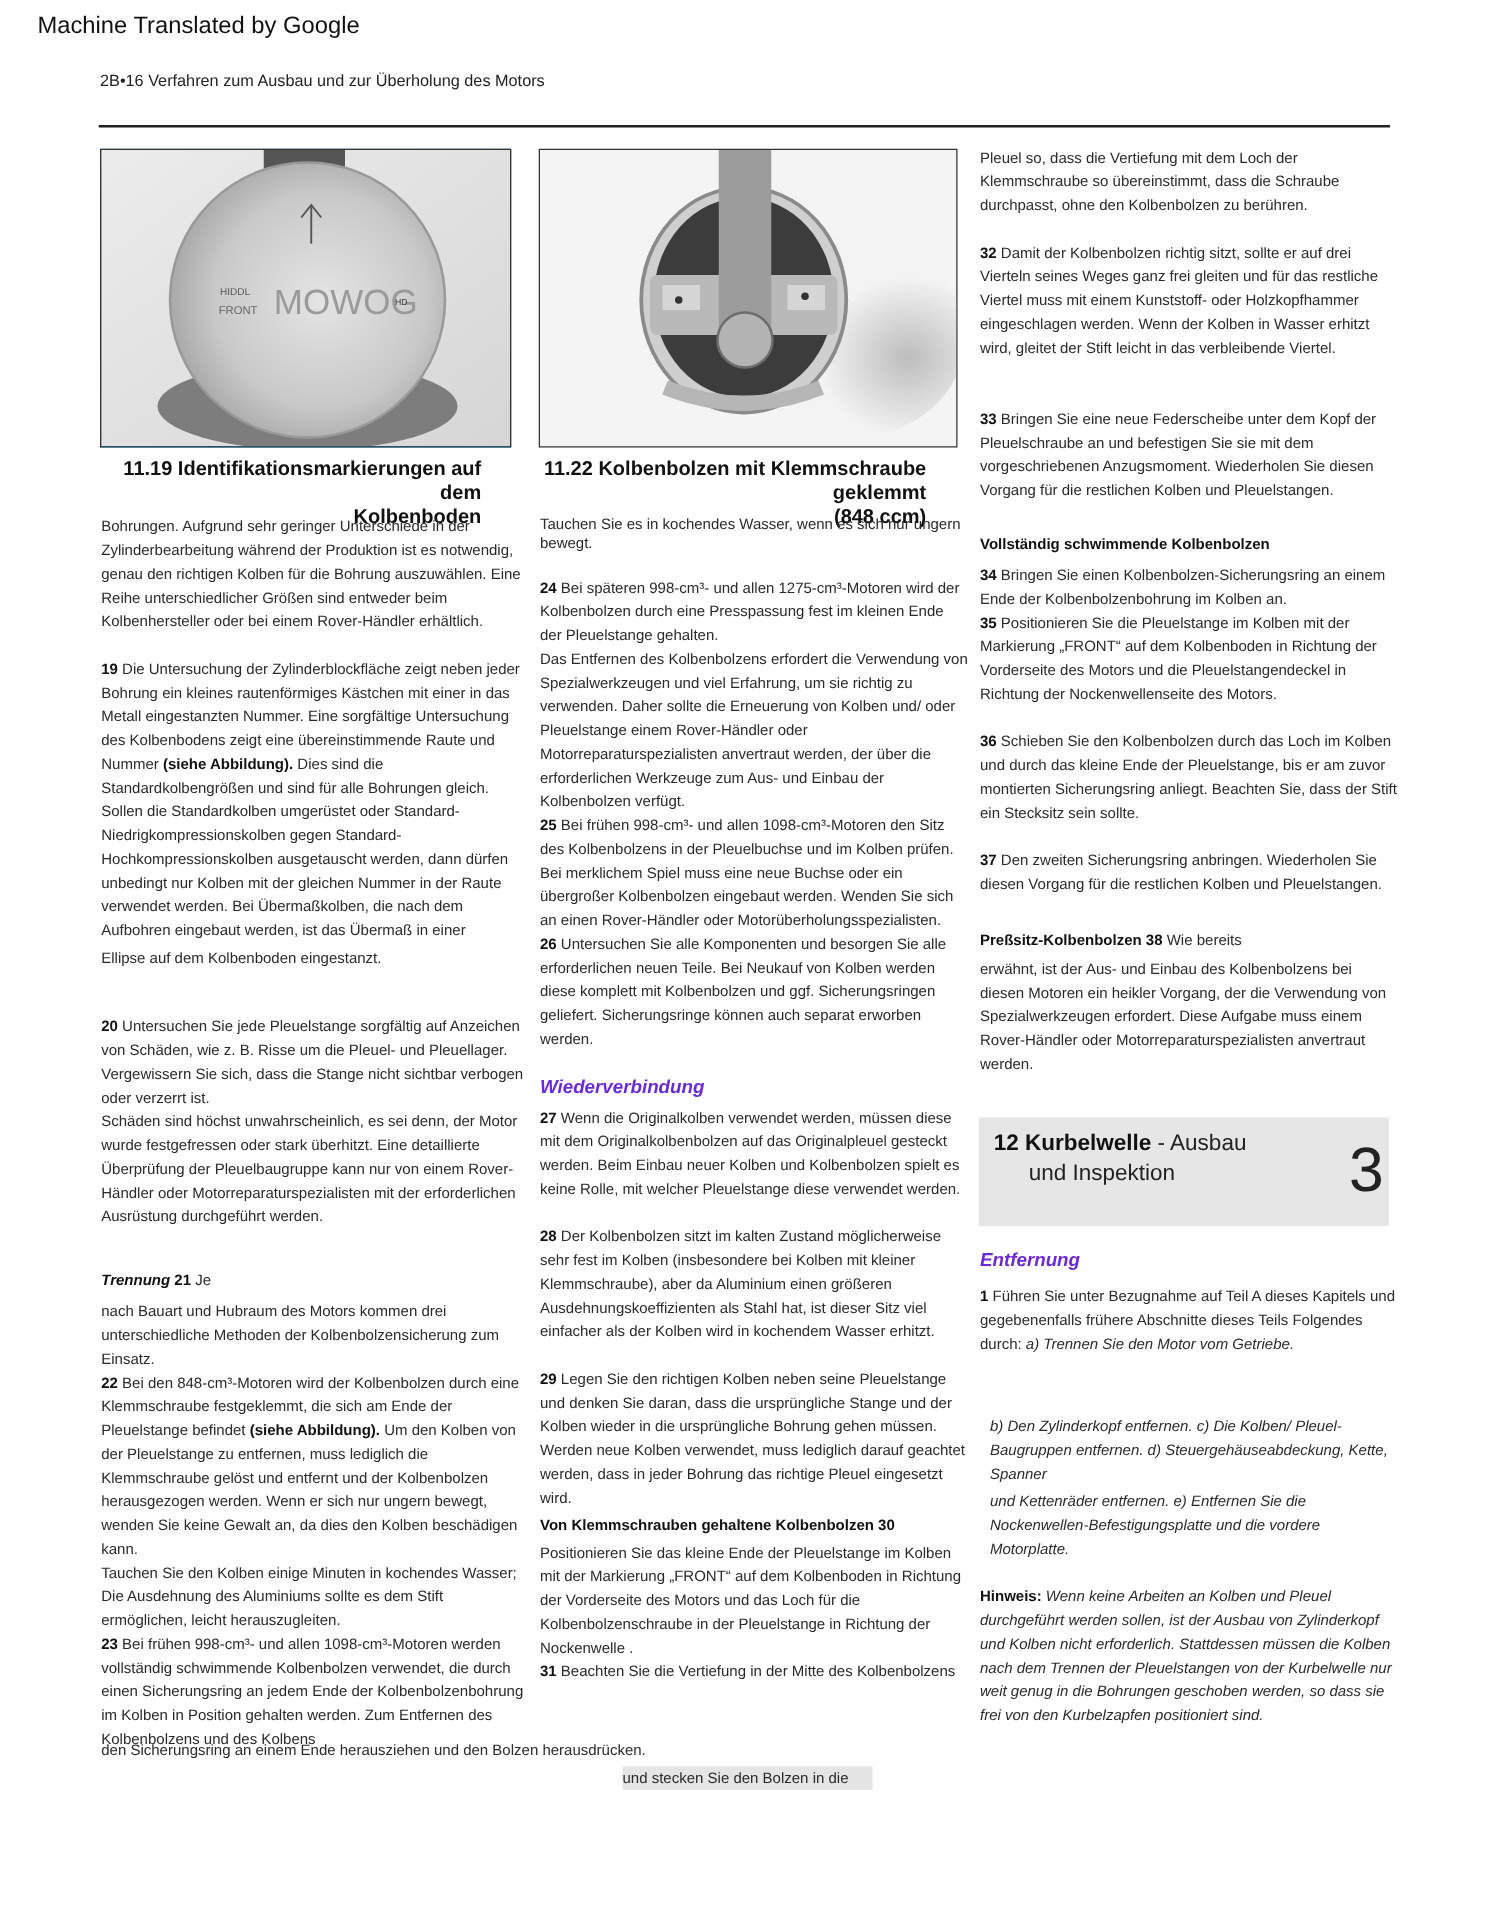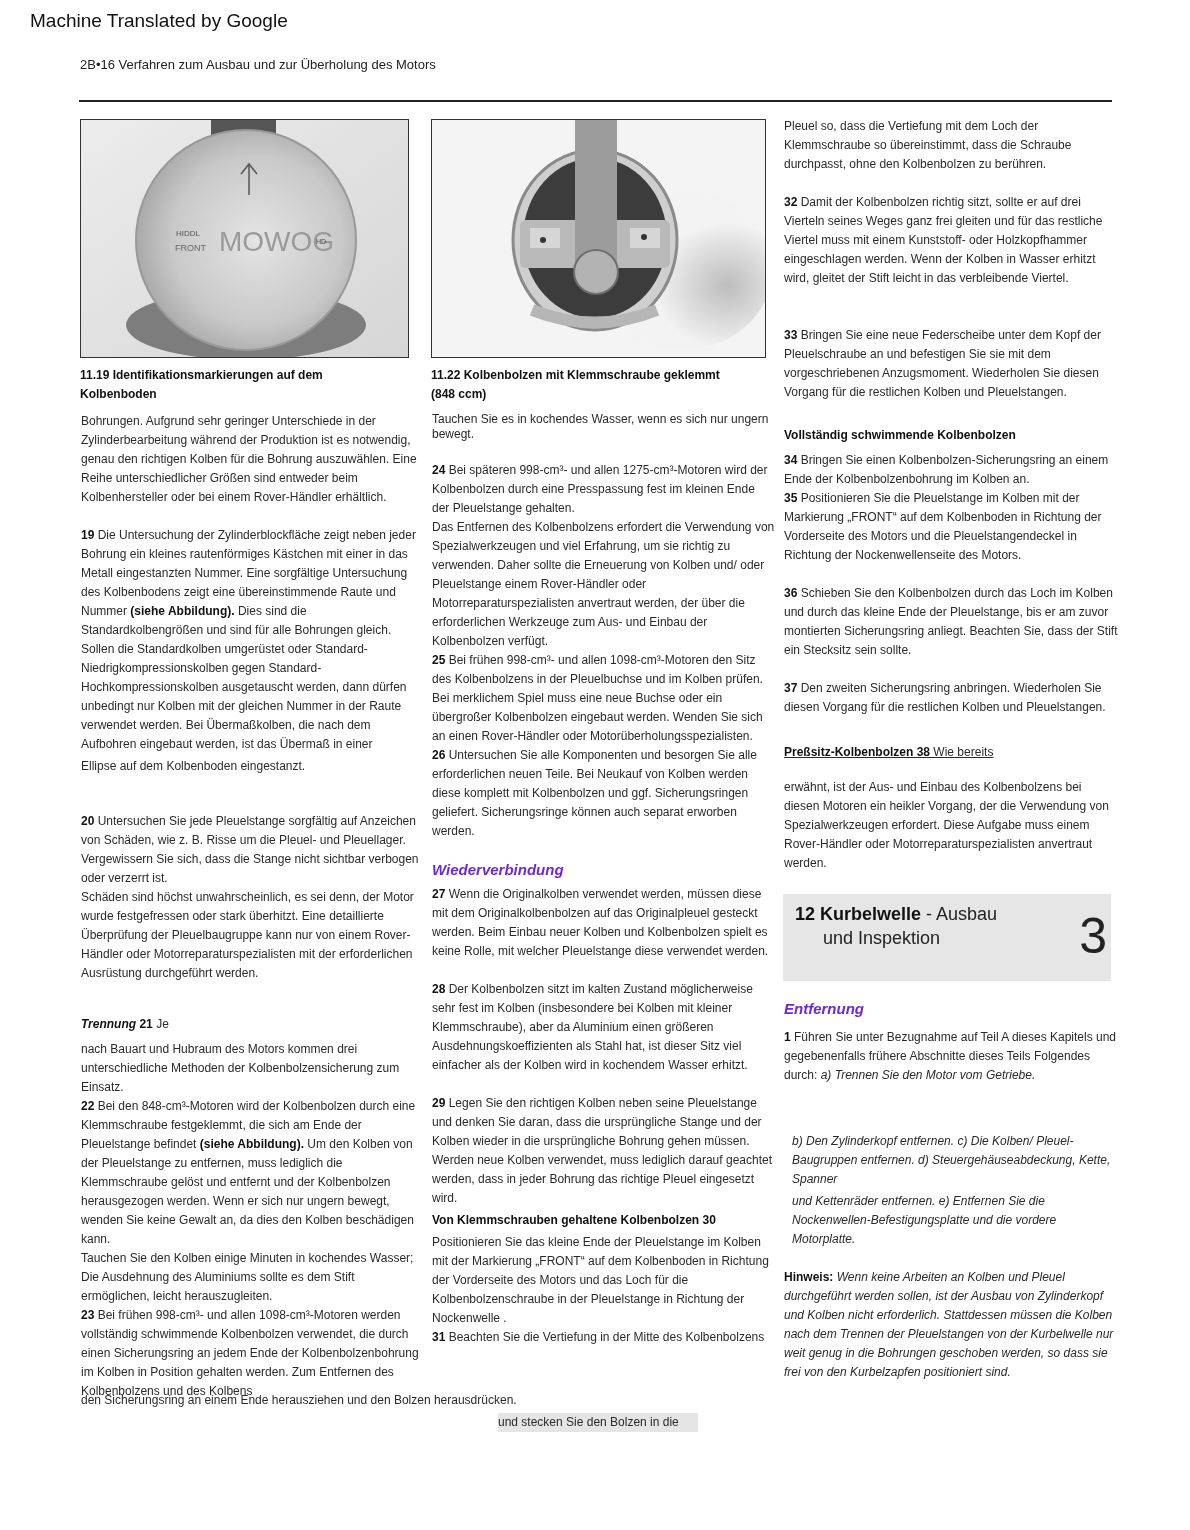--- a/index.html
+++ b/index.html
@@ -8,21 +8,21 @@
   .running-head { position:absolute; left:80px; top:57px; font-size:13px; color:#222; }
   .head-rule { position:absolute; left:79px; top:100px; width:1033px; height:2px; background:#222; }
 
   .col { position:absolute; font-size:12px; line-height:19px; color:#2a2a2a; }
   .col p { margin:0; }
   .col b { color:#111; }
   .gap1 { height:19px; }
   .gap2 { height:38px; }
 
   .photo { position:absolute; border:1px solid #333; overflow:hidden; background:#e8e8e8; }
-  .caption { position:absolute; font-size:12px; font-weight:bold; line-height:19px; text-align:left; color:#111; }
+  .caption { position:absolute; font-size:16px; font-weight:bold; line-height:19px; text-align:right; color:#111; }
 
   .section-box { position:absolute; left:783px; top:894px; width:328px; height:87px; background:#e6e6e6; }
   .section-title { position:absolute; left:12px; top:8px; font-size:18px; line-height:24px; color:#222; }
   .section-title b { font-weight:bold; color:#111; }
   .section-title .l2 { display:block; padding-left:28px; }
   .chapter-num { position:absolute; right:4px; top:14px; font-size:50px; line-height:56px; color:#222; }
   .subhead { font-style:italic; font-weight:bold; font-size:15px; color:#6d28d9; }
   .it { font-style:italic; }
 </style>
 </head>
@@ -133,21 +133,21 @@
   <p><b>33</b><span> Bringen Sie eine neue Federscheibe unter dem Kopf der Pleuelschraube an und befestigen Sie sie mit dem vorgeschriebenen Anzugsmoment. Wiederholen Sie diesen Vorgang für die restlichen Kolben und Pleuelstangen.</span></p>
   <div style="height:24px"></div>
   <p style="margin-bottom:6px;"><b>Vollständig schwimmende Kolbenbolzen</b></p>
   <p><b>34</b><span> Bringen Sie einen Kolbenbolzen-Sicherungsring an einem Ende der Kolbenbolzenbohrung im Kolben an.</span></p>
   <p><b>35</b><span> Positionieren Sie die Pleuelstange im Kolben mit der Markierung „FRONT“ auf dem Kolbenboden in Richtung der Vorderseite des Motors und die Pleuelstangendeckel in Richtung der Nockenwellenseite des Motors.</span></p>
   <div class="gap1"></div>
   <p><b>36</b><span> Schieben Sie den Kolbenbolzen durch das Loch im Kolben und durch das kleine Ende der Pleuelstange, bis er am zuvor montierten Sicherungsring anliegt. Beachten Sie, dass der Stift ein Stecksitz sein sollte.</span></p>
   <div class="gap1"></div>
   <p><b>37</b><span> Den zweiten Sicherungsring anbringen. Wiederholen Sie diesen Vorgang für die restlichen Kolben und Pleuelstangen.</span></p>
   <div style="height:26px"></div>
-  <p style="margin-bottom:16px;text-decoration:underline;"><b>Preßsitz-Kolbenbolzen 38</b><span> Wie bereits</span></p>
+  <p style="margin-bottom:4px;"><b>Preßsitz-Kolbenbolzen 38</b><span> Wie bereits</span></p>
   <p>erwähnt, ist der Aus- und Einbau des Kolbenbolzens bei diesen Motoren ein heikler Vorgang, der die Verwendung von Spezialwerkzeugen erfordert. Diese Aufgabe muss einem Rover-Händler oder Motorreparaturspezialisten anvertraut werden.</p>
 </div>
 
 <div class="section-box">
   <div class="section-title">
     <b>12</b> <b>Kurbelwelle</b><span> - Ausbau</span>
     <span class="l2">und Inspektion</span>
   </div>
   <div class="chapter-num">3</div>
 </div>

